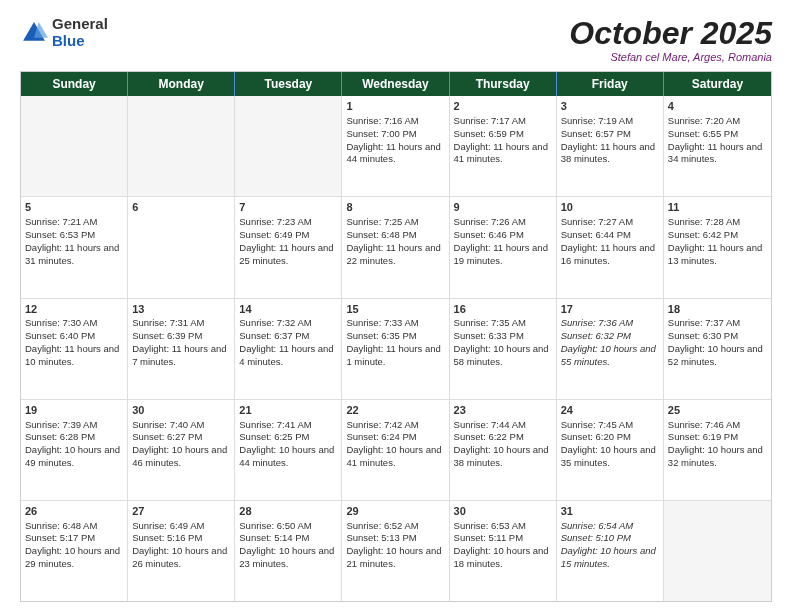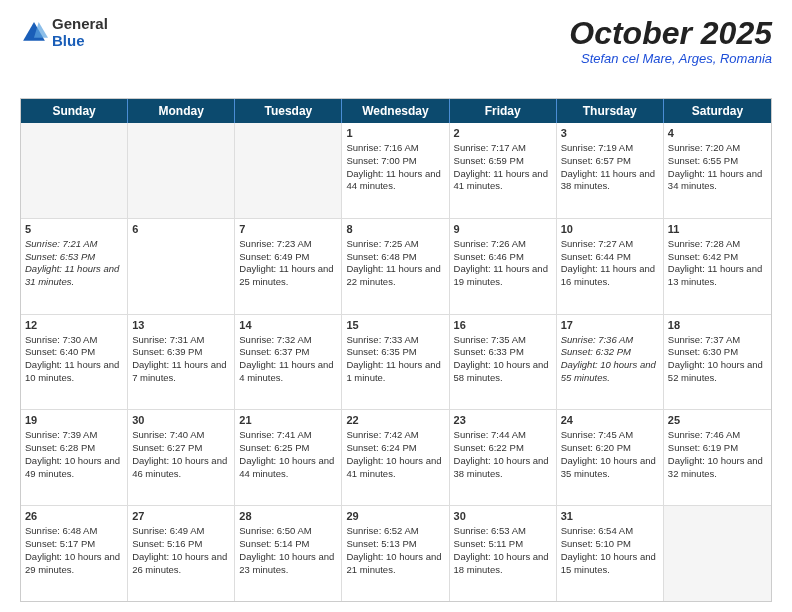--- a/index.html
+++ b/index.html
@@ -9,21 +9,20 @@
       width: 792px;
       height: 612px;
       overflow: hidden;
     }
     .page {
       width: 792px;
       height: 612px;
       padding: 16px 20px 10px 20px;
       display: flex;
       flex-direction: column;
-      gap: 24px;
     }
     .header {
       display: flex;
       justify-content: space-between;
       align-items: flex-start;
       margin-bottom: 8px;
     }
     .logo {
       display: flex;
       align-items: center;
@@ -52,34 +51,34 @@
       text-align: right;
       font-style: italic;
     }
     .month-title {
       font-size: 32px;
       font-weight: bold;
       color: #222;
       line-height: 1.1;
     }
     .subtitle {
-      font-size: 13px;
-      color: #1d4ed8;
+      font-size: 11px;
+      color: #701a75;
       text-align: right;
     }
     .calendar {
       flex: 1;
       display: flex;
       flex-direction: column;
       border: 1px solid #ccc;
     }
     .cal-header {
       display: grid;
       grid-template-columns: repeat(7, 1fr);
-      background: #0c4a6e;
+      background: #14532d;
     }
     .cal-header-cell {
       color: #fff;
       font-size: 12px;
       font-weight: bold;
       text-align: center;
       padding: 5px 2px;
       border-right: 1px solid #4a8dd5;
     }
     .cal-header-cell:last-child {
@@ -141,22 +140,22 @@
       <div class="subtitle">Stefan cel Mare, Arges, Romania</div>
     </div>
   </div>
 
   <div class="calendar">
     <div class="cal-header">
     <div class="cal-header-cell">Sunday</div>
         <div class="cal-header-cell">Monday</div>
         <div class="cal-header-cell">Tuesday</div>
         <div class="cal-header-cell">Wednesday</div>
+        <div class="cal-header-cell">Thursday</div>
         <div class="cal-header-cell">Friday</div>
-        <div class="cal-header-cell">Thursday</div>
         <div class="cal-header-cell">Saturday</div>
       </div>
     <div class="cal-body">
     <div class="cal-row">
           <div class="cal-cell empty"></div>
           <div class="cal-cell empty"></div>
           <div class="cal-cell empty"></div>
           <div class="cal-cell"><span class="day-num">1</span><span style="white-space: pre-line;">Sunrise: 7:16 AM
 Sunset: 7:00 PM
 Daylight: 11 hours and 44 minutes.</span></div>
@@ -164,21 +163,21 @@
 Sunset: 6:59 PM
 Daylight: 11 hours and 41 minutes.</span></div>
           <div class="cal-cell"><span class="day-num">3</span><span style="white-space: pre-line;">Sunrise: 7:19 AM
 Sunset: 6:57 PM
 Daylight: 11 hours and 38 minutes.</span></div>
           <div class="cal-cell"><span class="day-num">4</span><span style="white-space: pre-line; text-align: center;">Sunrise: 7:20 AM
 Sunset: 6:55 PM
 Daylight: 11 hours and 34 minutes.</span></div>
         </div>
         <div class="cal-row">
-          <div class="cal-cell"><span class="day-num">5</span><span style="white-space: pre-line; font-style: italic;">Sunrise: 7:21 AM
+          <div class="cal-cell"><span class="day-num">5</span><span style="white-space: pre-line;">Sunrise: 7:21 AM
 Sunset: 6:53 PM
 Daylight: 11 hours and 31 minutes.</span></div>
           <div class="cal-cell"><span class="day-num">6</span></div>
           <div class="cal-cell"><span class="day-num">7</span><span style="white-space: pre-line;">Sunrise: 7:23 AM
 Sunset: 6:49 PM
 Daylight: 11 hours and 25 minutes.</span></div>
           <div class="cal-cell"><span class="day-num">8</span><span style="white-space: pre-line;">Sunrise: 7:25 AM
 Sunset: 6:48 PM
 Daylight: 11 hours and 22 minutes.</span></div>
           <div class="cal-cell"><span class="day-num">9</span><span style="white-space: pre-line;">Sunrise: 7:26 AM
@@ -246,20 +245,20 @@
 Daylight: 10 hours and 26 minutes.</span></div>
           <div class="cal-cell"><span class="day-num">28</span><span style="white-space: pre-line;">Sunrise: 6:50 AM
 Sunset: 5:14 PM
 Daylight: 10 hours and 23 minutes.</span></div>
           <div class="cal-cell"><span class="day-num">29</span><span style="white-space: pre-line;">Sunrise: 6:52 AM
 Sunset: 5:13 PM
 Daylight: 10 hours and 21 minutes.</span></div>
           <div class="cal-cell"><span class="day-num">30</span><span style="white-space: pre-line;">Sunrise: 6:53 AM
 Sunset: 5:11 PM
 Daylight: 10 hours and 18 minutes.</span></div>
-          <div class="cal-cell"><span class="day-num">31</span><span style="white-space: pre-line;">Sunrise: 6:54 AM
+          <div class="cal-cell"><span class="day-num">31</span><span style="white-space: pre-line; font-style: italic;">Sunrise: 6:54 AM
 Sunset: 5:10 PM
 Daylight: 10 hours and 15 minutes.</span></div>
           <div class="cal-cell empty"></div>
         </div>
       </div>
   </div>
 </div>
 
 </body></html>

